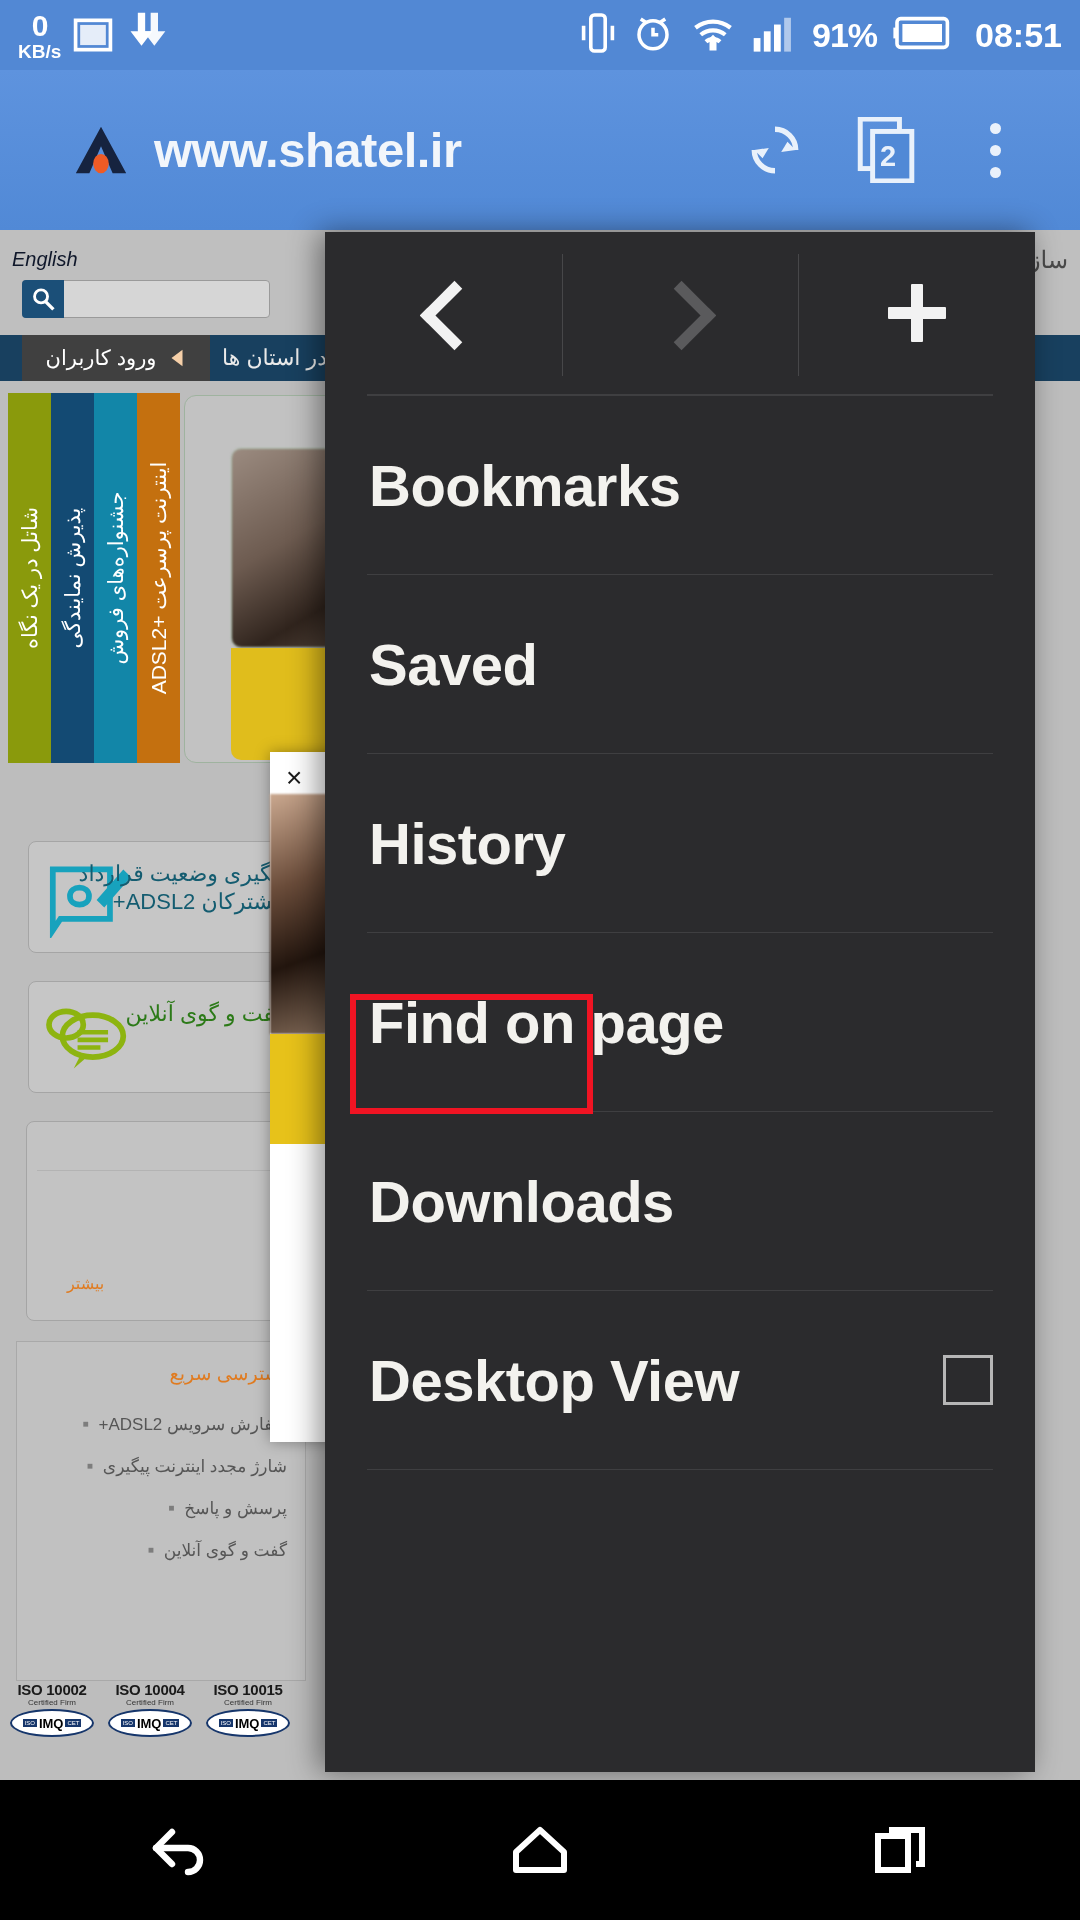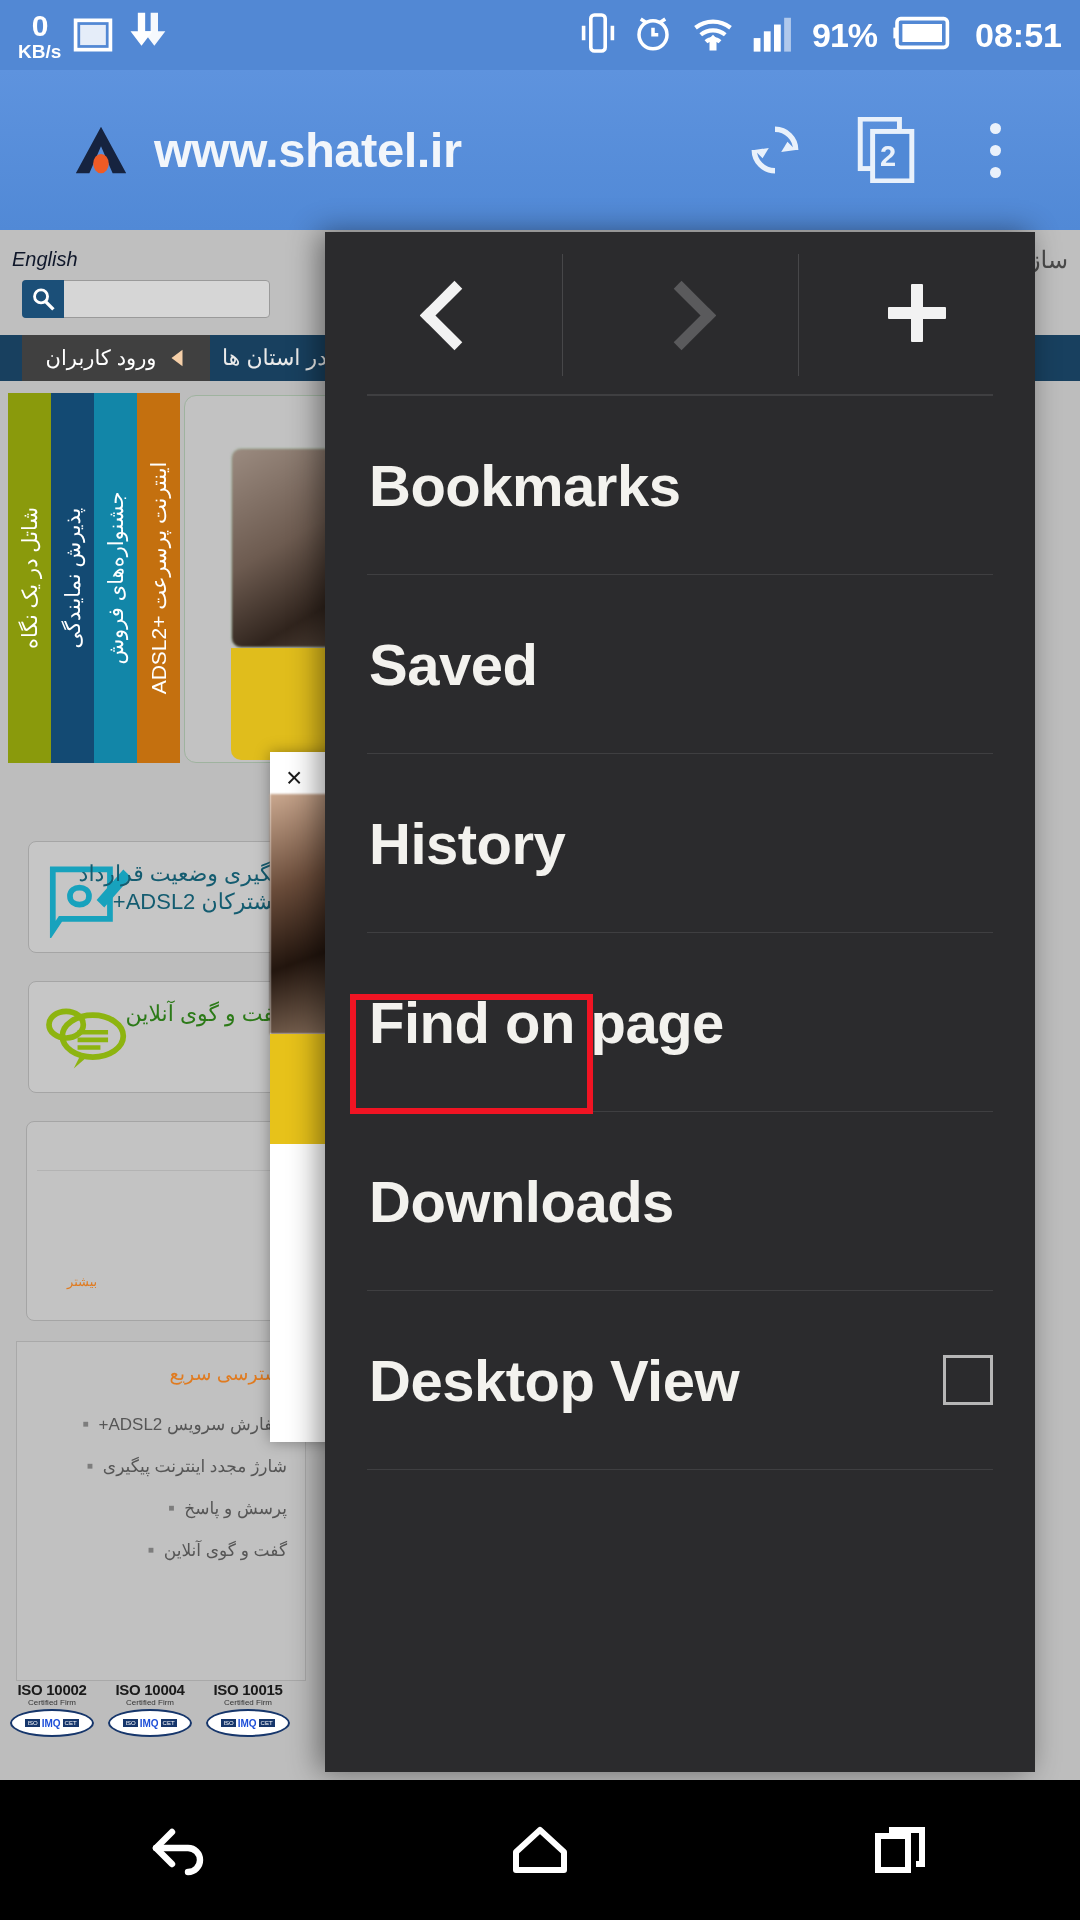--- a/index.html
+++ b/index.html
@@ -105,35 +105,35 @@
     position:absolute; left:28px; width:270px; height:112px;
     background:#c6c6c6; border:1px solid #a5a5a5; border-radius:8px;
   }
   .tile .ttext { position:absolute; right:12px; top:18px; color:#145c70; font-size:22px; direction:rtl; text-align:right; line-height:1.25; }
   .tile2 .ttext { color:#2c7a18; }
   .tile .ticon { position:absolute; left:14px; top:16px; width:92px; height:80px; }
   .tile1 { top:460px; } .tile2 { top:600px; }
 
   .emptybox { position:absolute; left:26px; top:740px; width:274px; height:200px; background:#c3c3c3; border:1px solid #a5a5a5; border-radius:8px; }
   .emptybox .line { position:absolute; left:10px; top:48px; width:254px; height:1px; background:#b3b3b3; }
-  .emptybox .more { position:absolute; left:40px; top:152px; color:#e07b20; font-size:13px; direction:rtl; }
+  .emptybox .more { position:absolute; left:40px; top:152px; color:#e07b20; font-size:16px; direction:rtl; }
 
   .quickbox { position:absolute; left:16px; top:960px; width:290px; height:340px; background:#c1c1c1; border:1px solid #a9a9a9; }
   .quickbox .qtitle { position:absolute; right:16px; top:20px; color:#e07b20; font-size:19px; direction:rtl; }
   .qitem { position:absolute; right:18px; color:#565656; font-size:17px; direction:rtl; }
   .qitem::after { content:"■"; color:#7d7d7d; font-size:10px; margin-right:10px; position:relative; top:-3px; }
   .iso-row { position:absolute; left:10px; top:1300px; width:290px; display:flex; gap:14px; }
   .iso { width:84px; }
   .iso .t { font-size:15px; color:#1a1a1a; font-weight:bold; text-align:center; letter-spacing:-0.3px; }
   .iso .s { font-size:8px; color:#333; text-align:center; }
   .iso .badge {
     height:28px; border:2px solid #16366b; border-radius:50%;
     display:flex; align-items:center; justify-content:center; gap:2px; background:#fff; margin-top:2px;
   }
-  .iso .badge .g { color:#1d4ed8; font-weight:bold; font-size:10px; }
+  .iso .badge .g { color:#000000; font-weight:bold; font-size:13px; }
   .iso .badge .k { background:#16366b; color:#fff; font-size:6px; padding:1px 2px; }
 
   .popup-card {
     position:absolute; left:270px; top:522px; width:230px; height:690px;
     background:#ffffff; box-shadow:0 0 14px rgba(0,0,0,.35);
   }
   .popup-x { position:absolute; left:16px; top:12px; font-size:28px; color:#1a1a1a; line-height:1; }
   .popup-img { position:absolute; left:0; top:42px; width:230px; height:240px;
     background:linear-gradient(160deg,#caa88f 0%, #6a4c3a 30%, #22150e 55%, #c9a98e 100%); filter:blur(1px); }
   .popup-yellow { position:absolute; left:0; top:282px; width:230px; height:110px; background:#e7c21a; }

